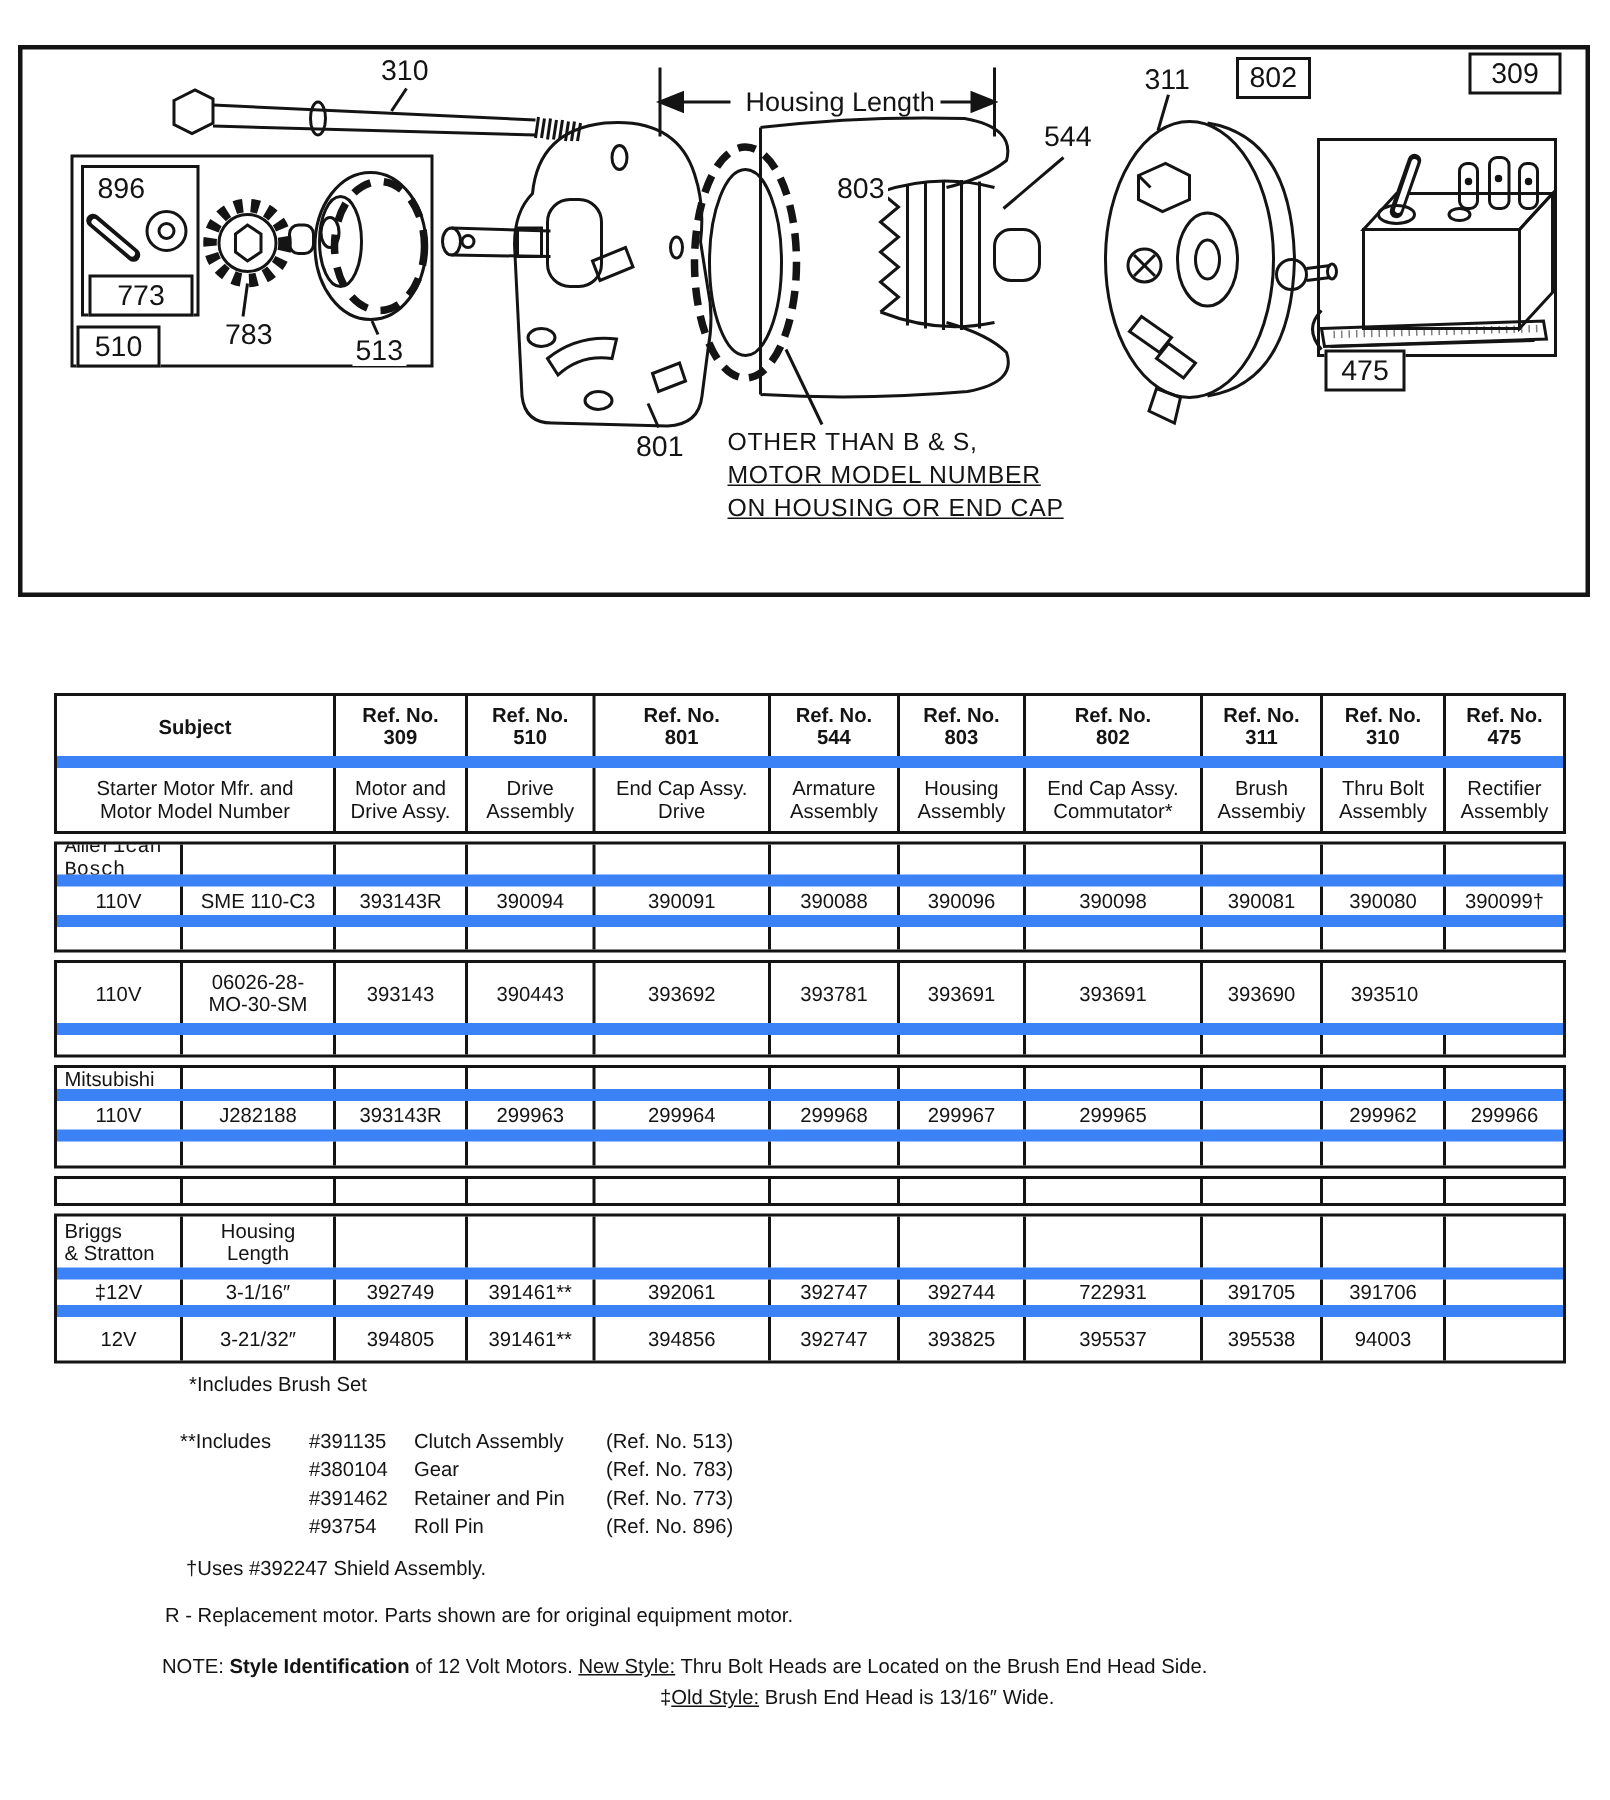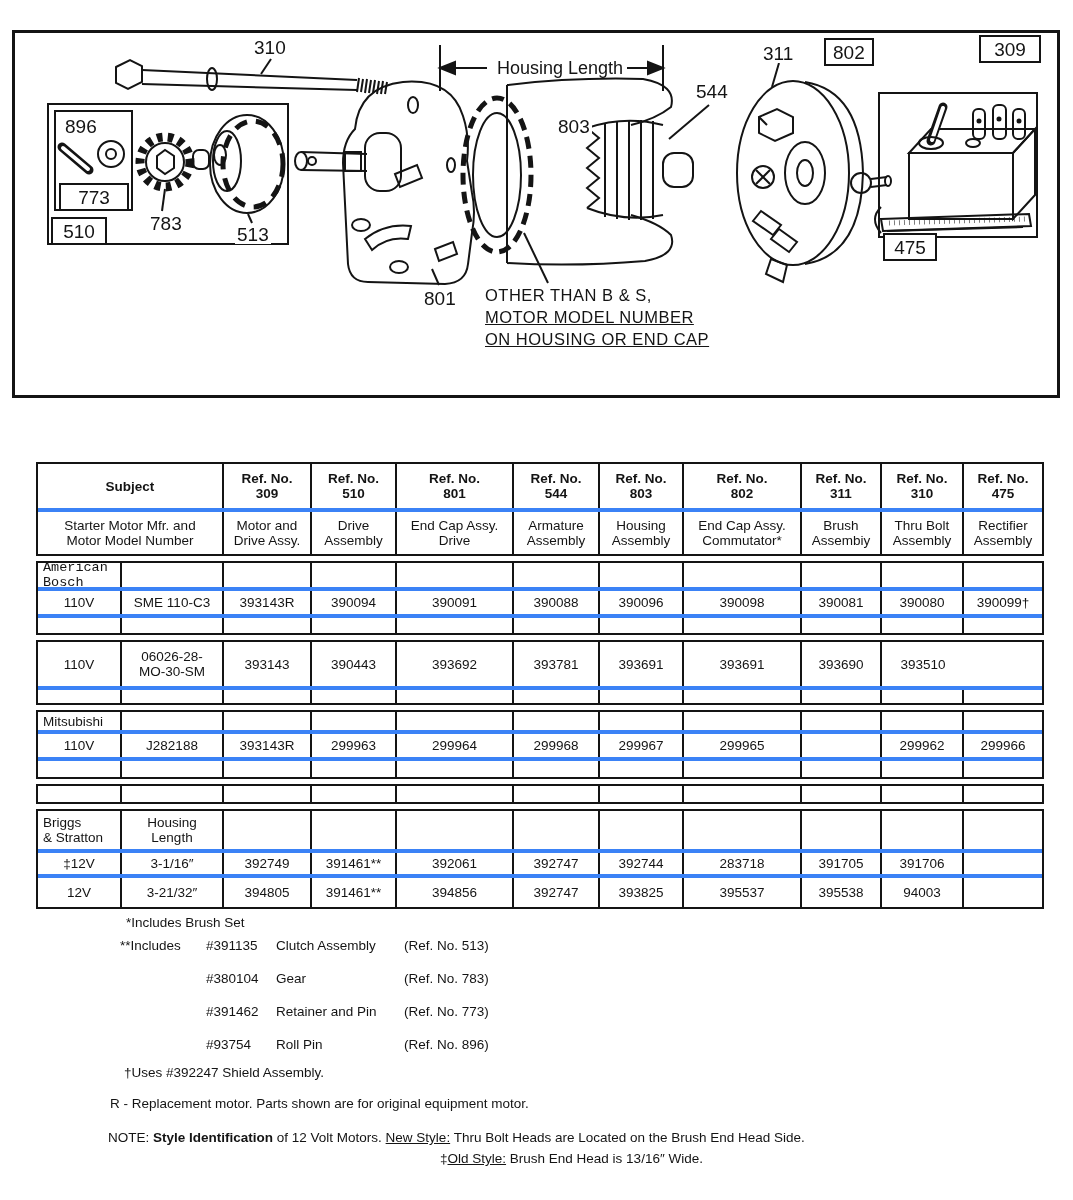--- a/index.html
+++ b/index.html
@@ -11,33 +11,33 @@
   .diagram svg{position:absolute;left:0;top:0}
   .dlabel{position:absolute;font-size:19px;line-height:1;white-space:nowrap;background:#fff;padding:0 2px}
   .boxed{border:2px solid #141414;padding:3px 7px 2px;text-align:center}
   .dimlabel{position:absolute;font-size:18px;line-height:1;background:#fff;padding:0 4px}
   .dnote{position:absolute;left:470px;top:251px;width:290px;font-size:16.5px;line-height:22px;letter-spacing:.5px;background:transparent}
   .dnote .u{text-decoration:underline}
 
   
   .ptable{position:absolute;left:36px;top:462px;width:1008px;font-size:13.5px;line-height:15px}
   .tsec{border:2px solid #141414;margin-bottom:5px;background:#fff}
-  .trow{display:grid;grid-template-columns:84px 102px 88px 85px 117px 86px 84px 118px 80px 82px 78px;border-bottom:4px solid #3b82f6}
+  .trow{display:grid;grid-template-columns:84px 102px 88px 85px 117px 86px 84px 118px 80px 82px 78px;border-bottom:8px solid #3b82f6}
   .tsec .trow:last-child{border-bottom:none}
   .cell{border-right:2px solid #141414;display:flex;align-items:center;justify-content:center;text-align:center;white-space:pre-line;padding:1px 2px;overflow:hidden}
   .trow .cell:last-child{border-right:none}
   .subjcell{grid-column:1/3}
   .hr1 .cell{font-weight:bold}
   .l0 .cell:first-child{justify-content:flex-start;text-align:left;padding-left:5px}
 
   
   .footnotes{position:absolute;left:108px;top:914px;width:930px;font-size:13.5px;line-height:18px}
   .footnotes span{white-space:pre-wrap}
   .fn1{margin-left:18px}
-  .fn2{margin-left:12px;margin-top:5px;display:grid;grid-template-columns:86px 70px 128px auto;row-gap:15px}
+  .fn2{margin-left:12px;margin-top:20px;display:grid;grid-template-columns:86px 70px 128px auto;row-gap:1px}
   .fn3{margin-left:16px;margin-top:10px}
   .fn4{margin-left:2px;margin-top:13px}
   .noteline{margin-top:16px}
   .note2{margin-left:332px;margin-top:3px}
   .b{font-weight:bold}
   .u{text-decoration:underline}
 </style>
 </head>
 <body>
 
@@ -382,21 +382,21 @@
           <div class="cell"></div>
         </div>
         <div class="trow" style="height: 25px;">
           <div class="cell">‡12V</div>
           <div class="cell">3-1/16″</div>
           <div class="cell">392749</div>
           <div class="cell">391461**</div>
           <div class="cell">392061</div>
           <div class="cell">392747</div>
           <div class="cell">392744</div>
-          <div class="cell">283718</div>
+          <div class="cell">722931</div>
           <div class="cell">391705</div>
           <div class="cell">391706</div>
           <div class="cell"></div>
         </div>
         <div class="trow" style="height: 29px;">
           <div class="cell">12V</div>
           <div class="cell">3-21/32″</div>
           <div class="cell">394805</div>
           <div class="cell">391461**</div>
           <div class="cell">394856</div>

